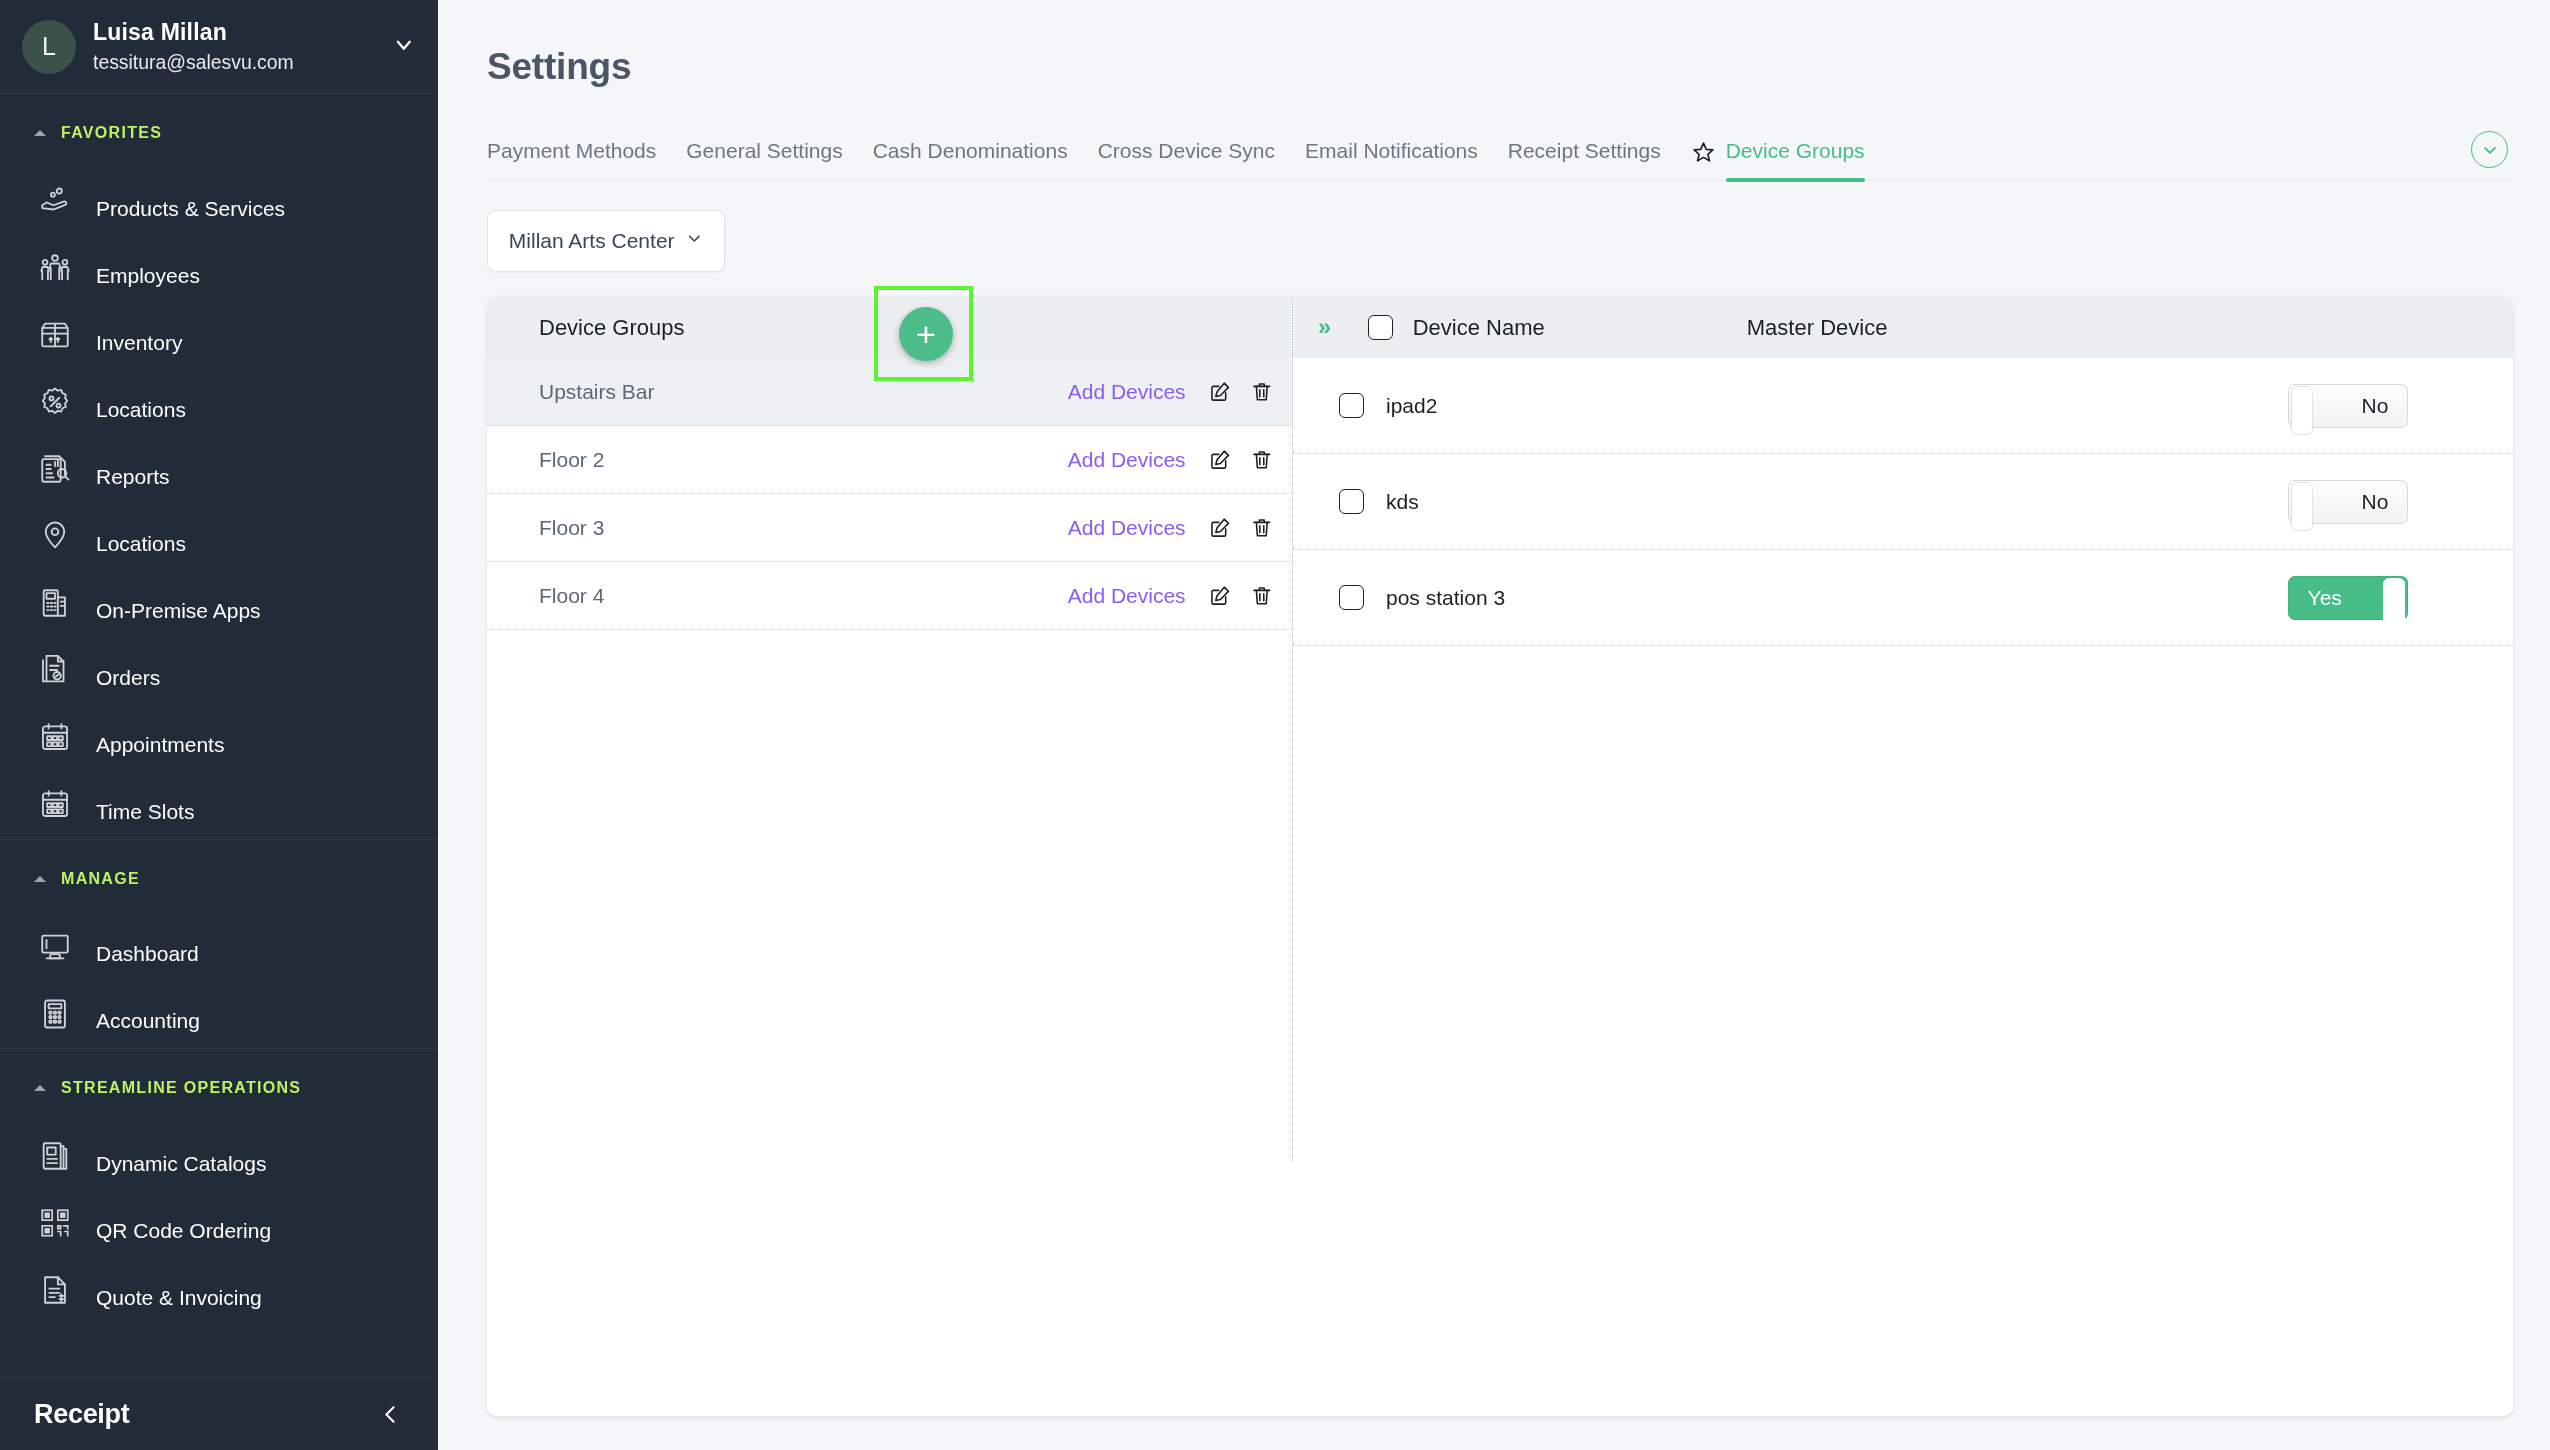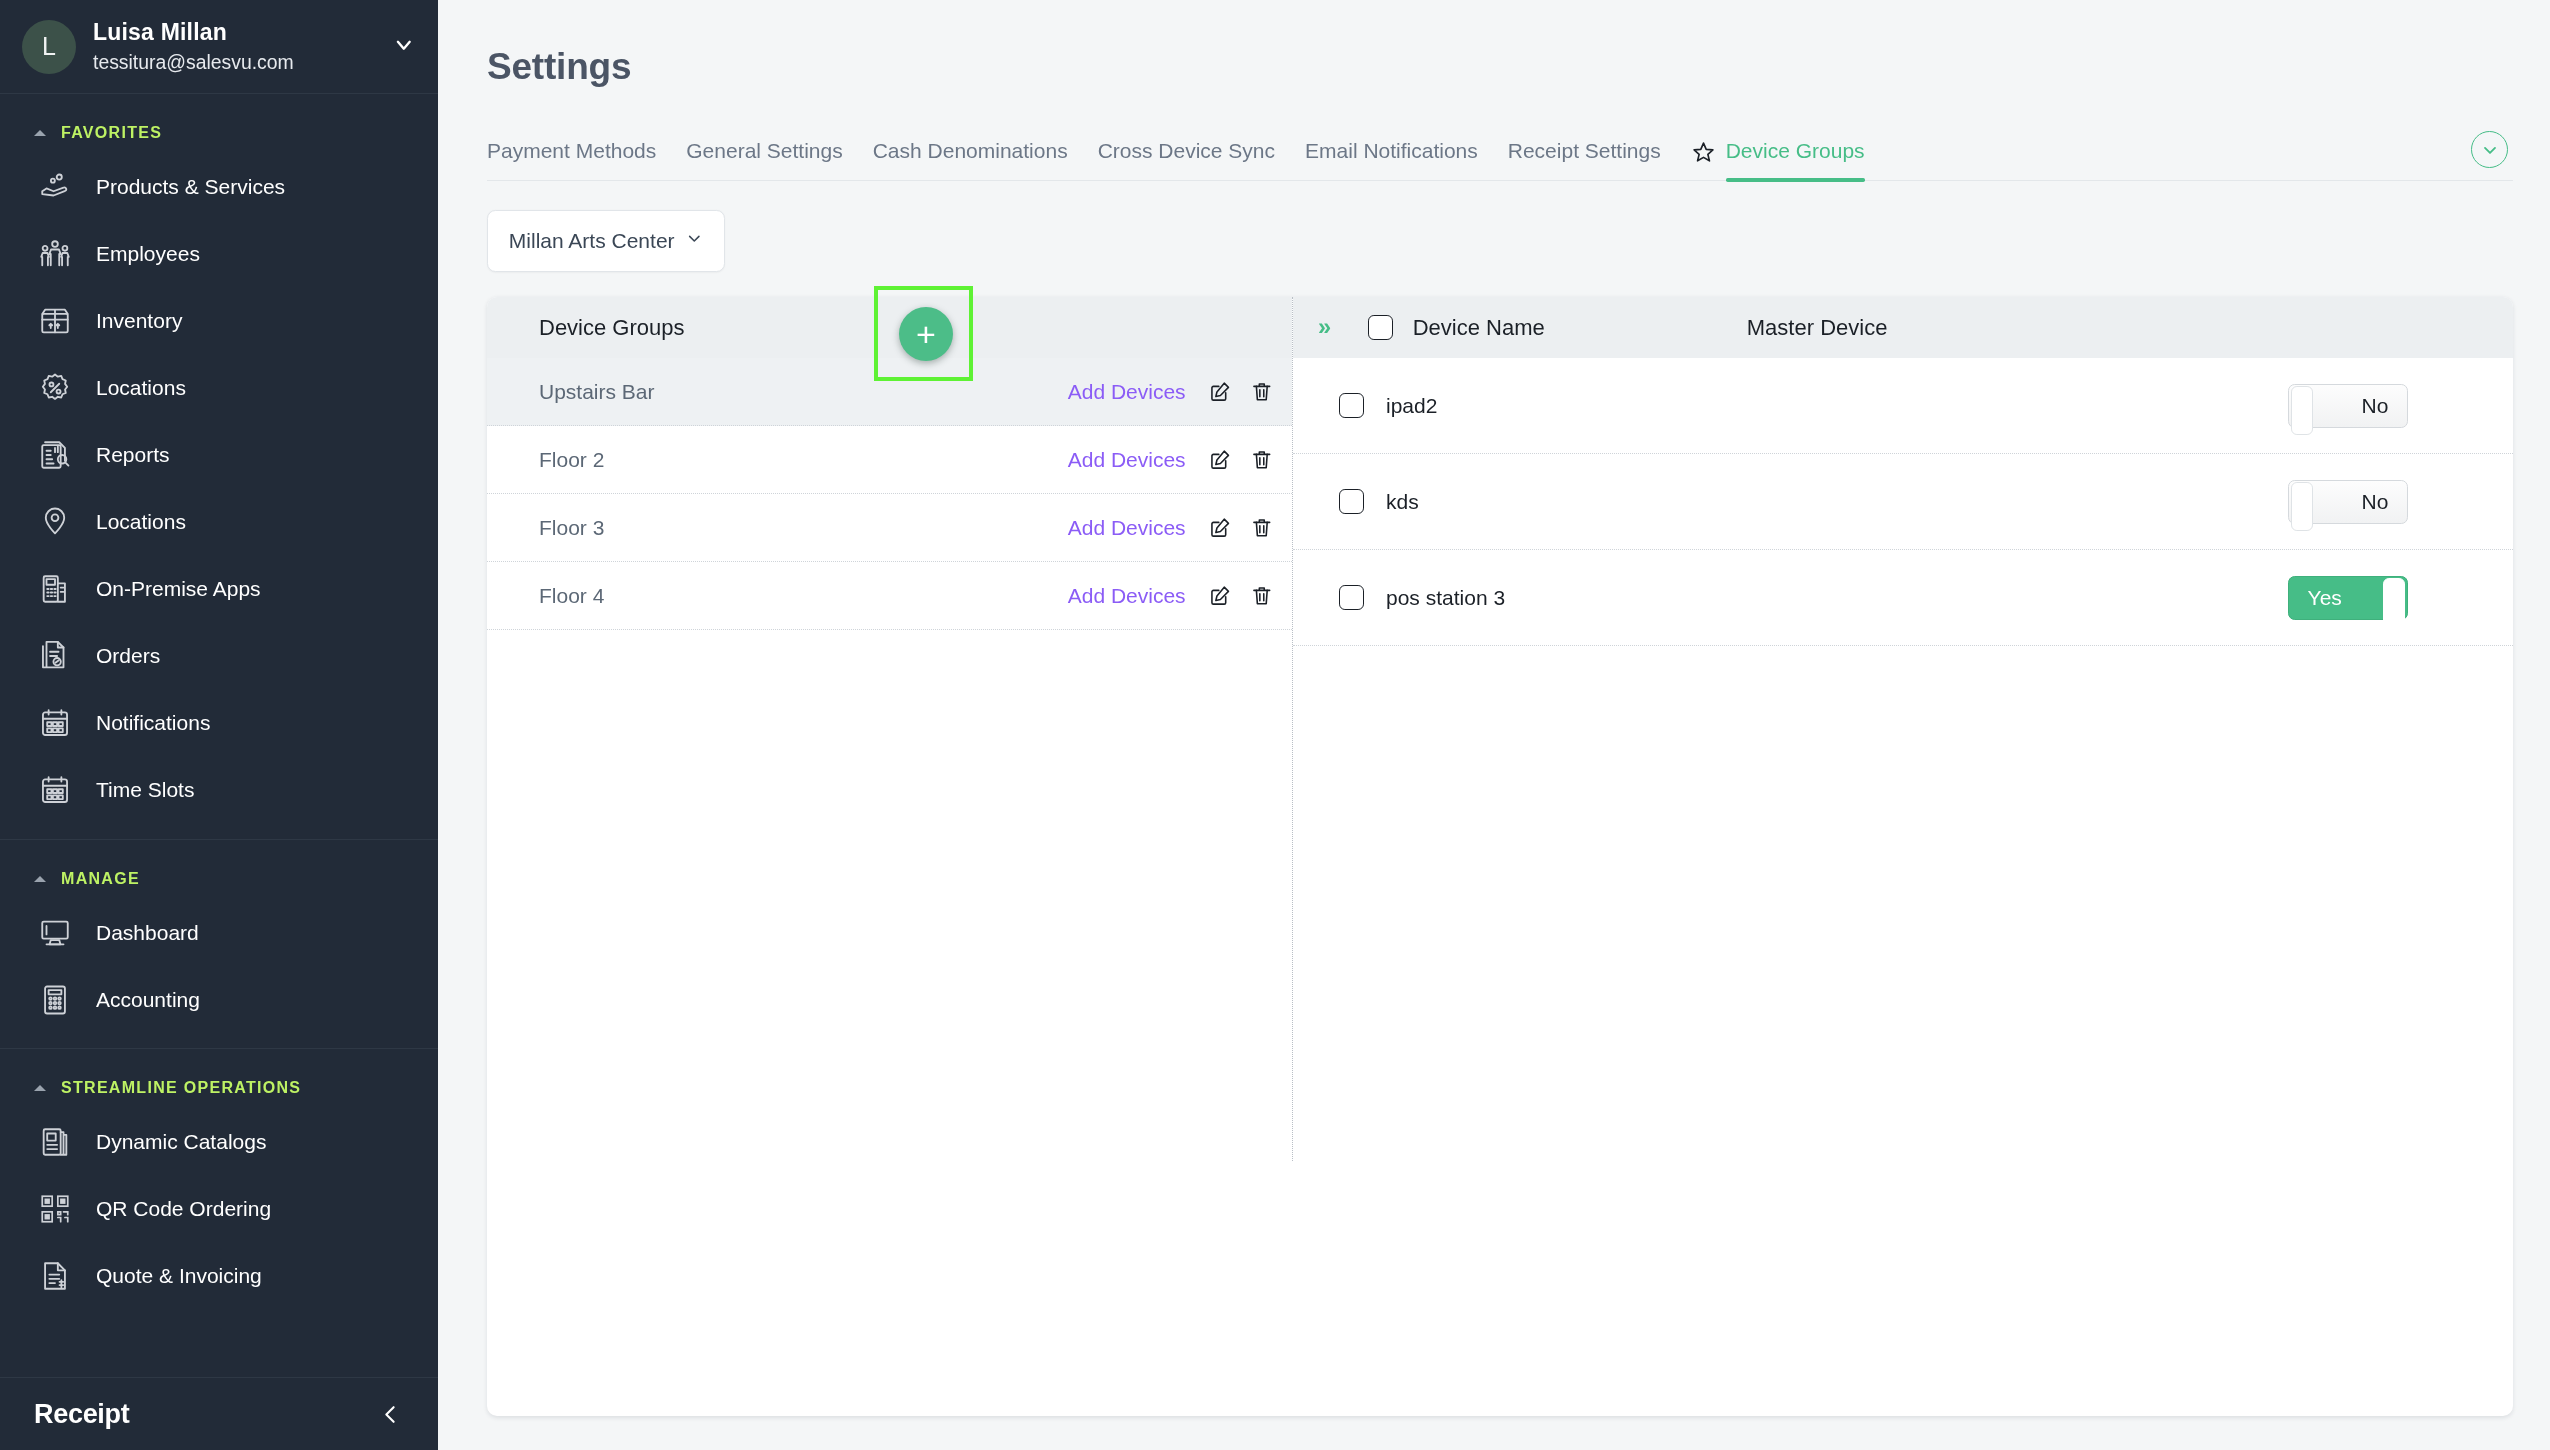--- a/index.html
+++ b/index.html
@@ -47,21 +47,21 @@
     color: #bef264; font-size: 16px; font-weight: 600;
     letter-spacing: 1.3px;
   }
   .sb-group-head .tri {
     width: 0; height: 0; margin-right: 15px;
     border-left: 6.7px solid transparent;
     border-right: 6.7px solid transparent;
     border-bottom: 6.7px solid #9aa3ae;
   }
   .sb-item {
-    display: flex; align-items: center;
+    display: flex; align-items: flex-end;
     height: 67px; padding-left: 35px;
     color: #ffffff; font-size: 21px; font-weight: 400;
     cursor: pointer;
   }
   .sb-ico {
     width: 39px; height: 39px; flex: 0 0 39px;
     margin-right: 22px;
     display: flex; align-items: center; justify-content: center;
     opacity: .88;
   }
@@ -355,21 +355,21 @@
               <rect x="3.5" y="4.5" width="17" height="16" rx="1.6"></rect>
               <path d="M3.5 9h17M7.5 3v3M16.5 3v3"></path>
               <rect x="6.5" y="11.5" width="3" height="2.6"></rect>
               <rect x="10.5" y="11.5" width="3" height="2.6"></rect>
               <rect x="14.5" y="11.5" width="3" height="2.6"></rect>
               <rect x="6.5" y="15.8" width="3" height="2.6"></rect>
               <rect x="10.5" y="15.8" width="3" height="2.6"></rect>
               <rect x="14.5" y="15.8" width="3" height="2.6"></rect>
             </svg>
         </span>
-        <span>Notifications</span>
+        <span>Appointments</span>
       </div>
 
       <div class="sb-item">
         <span class="sb-ico">
           <svg width="34" height="34" viewBox="0 0 24 24" fill="none" stroke="#e6e9ed" stroke-width="1.3" stroke-linecap="round" stroke-linejoin="round">
               <rect x="3.5" y="4.5" width="17" height="16" rx="1.6"></rect>
               <path d="M3.5 9h17M7.5 3v3M16.5 3v3"></path>
               <rect x="6.5" y="11.5" width="3" height="2.6"></rect>
               <rect x="10.5" y="11.5" width="3" height="2.6"></rect>
               <rect x="14.5" y="11.5" width="3" height="2.6"></rect>

